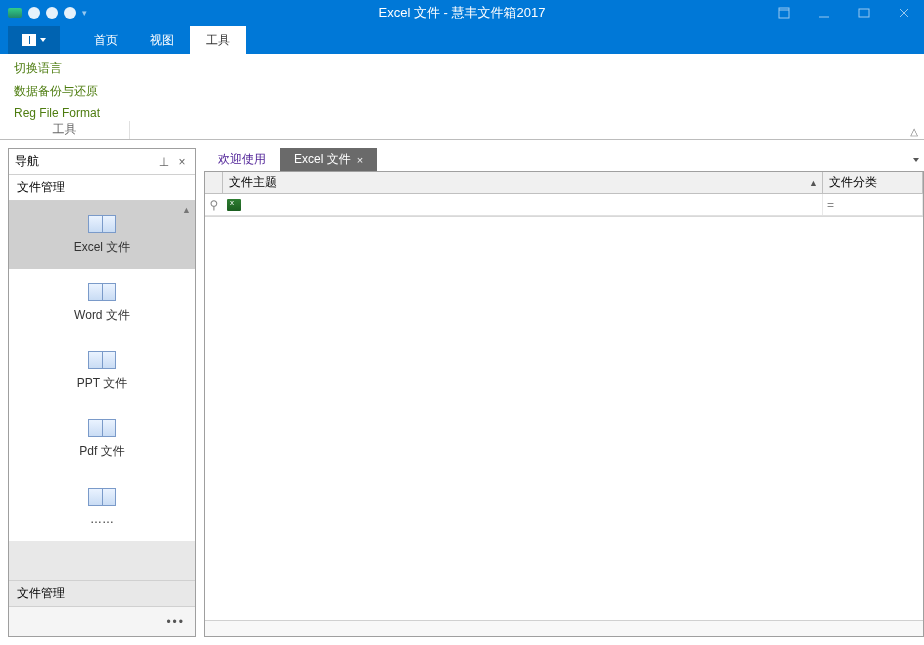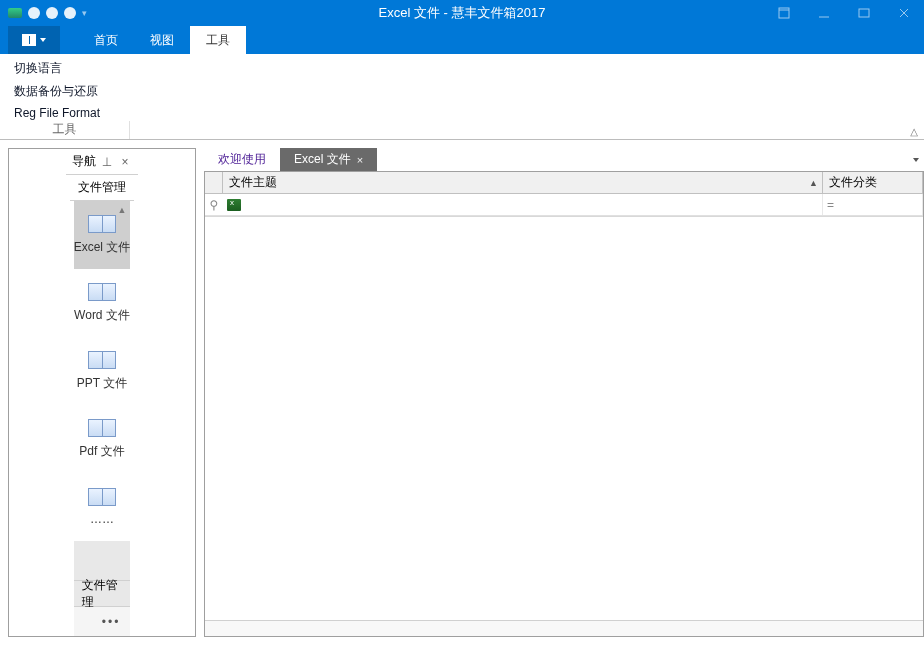--- a/index.html
+++ b/index.html
@@ -20,29 +20,29 @@
   .ribbon-file { background: #0063b1; color: #fff; padding: 0 14px; display: flex; align-items: center; gap: 4px; }
   .ribbon-file .file-glyph { width: 14px; height: 12px; background: #fff; position: relative; }
   .ribbon-file .file-glyph::after { content: ""; position: absolute; left: 7px; top: 2px; bottom: 2px; width: 1px; background: #0063b1; }
   .ribbon-file .caret { width: 0; height: 0; border-left: 3px solid transparent; border-right: 3px solid transparent; border-top: 4px solid #fff; }
   .ribbon-tab { padding: 0 16px; color: #fff; display: flex; align-items: center; cursor: default; }
   .ribbon-tab.active { background: #fff; color: #333; }
   
   
   .ribbon-body { height: 86px; background: #fff; border-bottom: 1px solid #bcbcbc; padding: 4px 8px 0 8px; display: flex; align-items: flex-start; position: relative; }
   .ribbon-group { display: flex; flex-direction: column; gap: 2px; }
-  .ribbon-item { padding: 2px 6px; color: #0f172a; cursor: default; }
+  .ribbon-item { padding: 2px 6px; color: #4d7c0f; cursor: default; }
   .ribbon-group-label { position: absolute; bottom: 0; left: 0; width: 130px; text-align: center; color: #666; border-right: 1px solid #e0e0e0; padding-bottom: 2px; height: 18px; }
   .ribbon-collapse { position: absolute; right: 6px; bottom: 2px; color: #777; font-size: 10px; cursor: default; }
 
   
   .workspace { display: flex; height: calc(100% - 26px - 28px - 86px); }
 
   
-  .nav-panel { width: 196px; border: 1px solid #9f9f9f; margin: 8px; display: flex; flex-direction: column; background: #fff; align-items: center; }
+  .nav-panel { width: 196px; border: 1px solid #9f9f9f; margin: 8px; display: flex; flex-direction: column; background: #fff; }
   .nav-header { height: 26px; display: flex; align-items: center; padding: 0 6px; border-bottom: 1px solid #d0d0d0; background: #fff; }
   .nav-header .spacer { flex: 1; }
   .nav-header .pin, .nav-header .close { width: 14px; text-align: center; color: #666; margin-left: 4px; cursor: default; }
   .nav-section-title { height: 26px; display: flex; align-items: center; padding: 0 8px; border-bottom: 1px solid #d0d0d0; }
   .nav-body { flex: 1; overflow: hidden; position: relative; background: #e8e8e8; }
   .nav-items { display: flex; flex-direction: column; }
   .nav-item { height: 68px; display: flex; flex-direction: column; align-items: center; justify-content: center; gap: 6px; color: #333; cursor: default; }
   .nav-item.selected { background: #cfcfcf; }
   .nav-item:not(.selected):not(.hover) { background: #ffffff; }
   .nav-icon { width: 28px; height: 18px; border: 1px solid #7a9ac9; background: linear-gradient(#eaf3ff,#c9dcf4); display: flex; }

